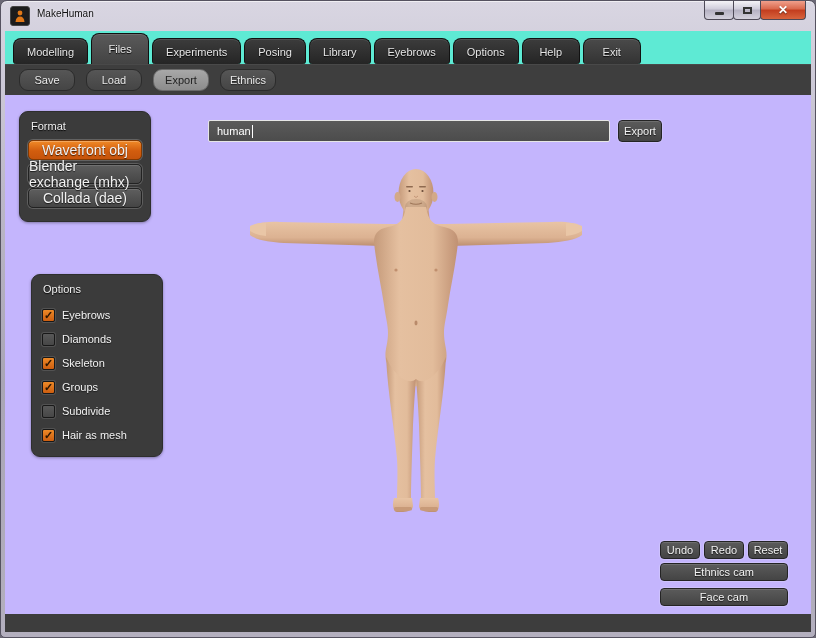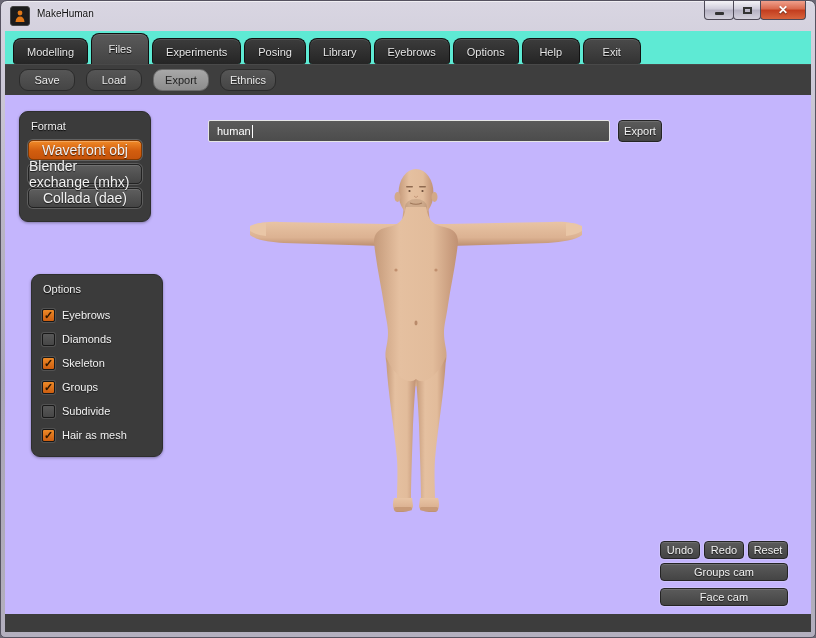--- a/index.html
+++ b/index.html
@@ -285,19 +285,19 @@
 
         <path d="M148,335 L166,335 L167,343 C167,347 162,349 155,349 L151,349 C147,349 146,341 148,335 Z" fill="url(#skinH)"></path>
         <path d="M192,335 L174,335 L173,343 C173,347 178,349 185,349 L189,349 C193,349 194,341 192,335 Z" fill="url(#skinH)"></path>
         <rect x="148" y="344" width="18" height="3.5" rx="1.5" fill="#c89a78"></rect>
         <rect x="174" y="344" width="18" height="3.5" rx="1.5" fill="#c89a78"></rect>
       </svg>
 
       <div class="gray-btn btn-undo">Undo</div>
       <div class="gray-btn btn-redo">Redo</div>
       <div class="gray-btn btn-reset">Reset</div>
-      <div class="gray-btn btn-globalcam">Groups cam</div>
+      <div class="gray-btn btn-globalcam">Ethnics cam</div>
       <div class="gray-btn btn-facecam">Face cam</div>
     </div>
 
     <div class="bottom-strip"></div>
   </div>
 </div>
 
 </body></html>

